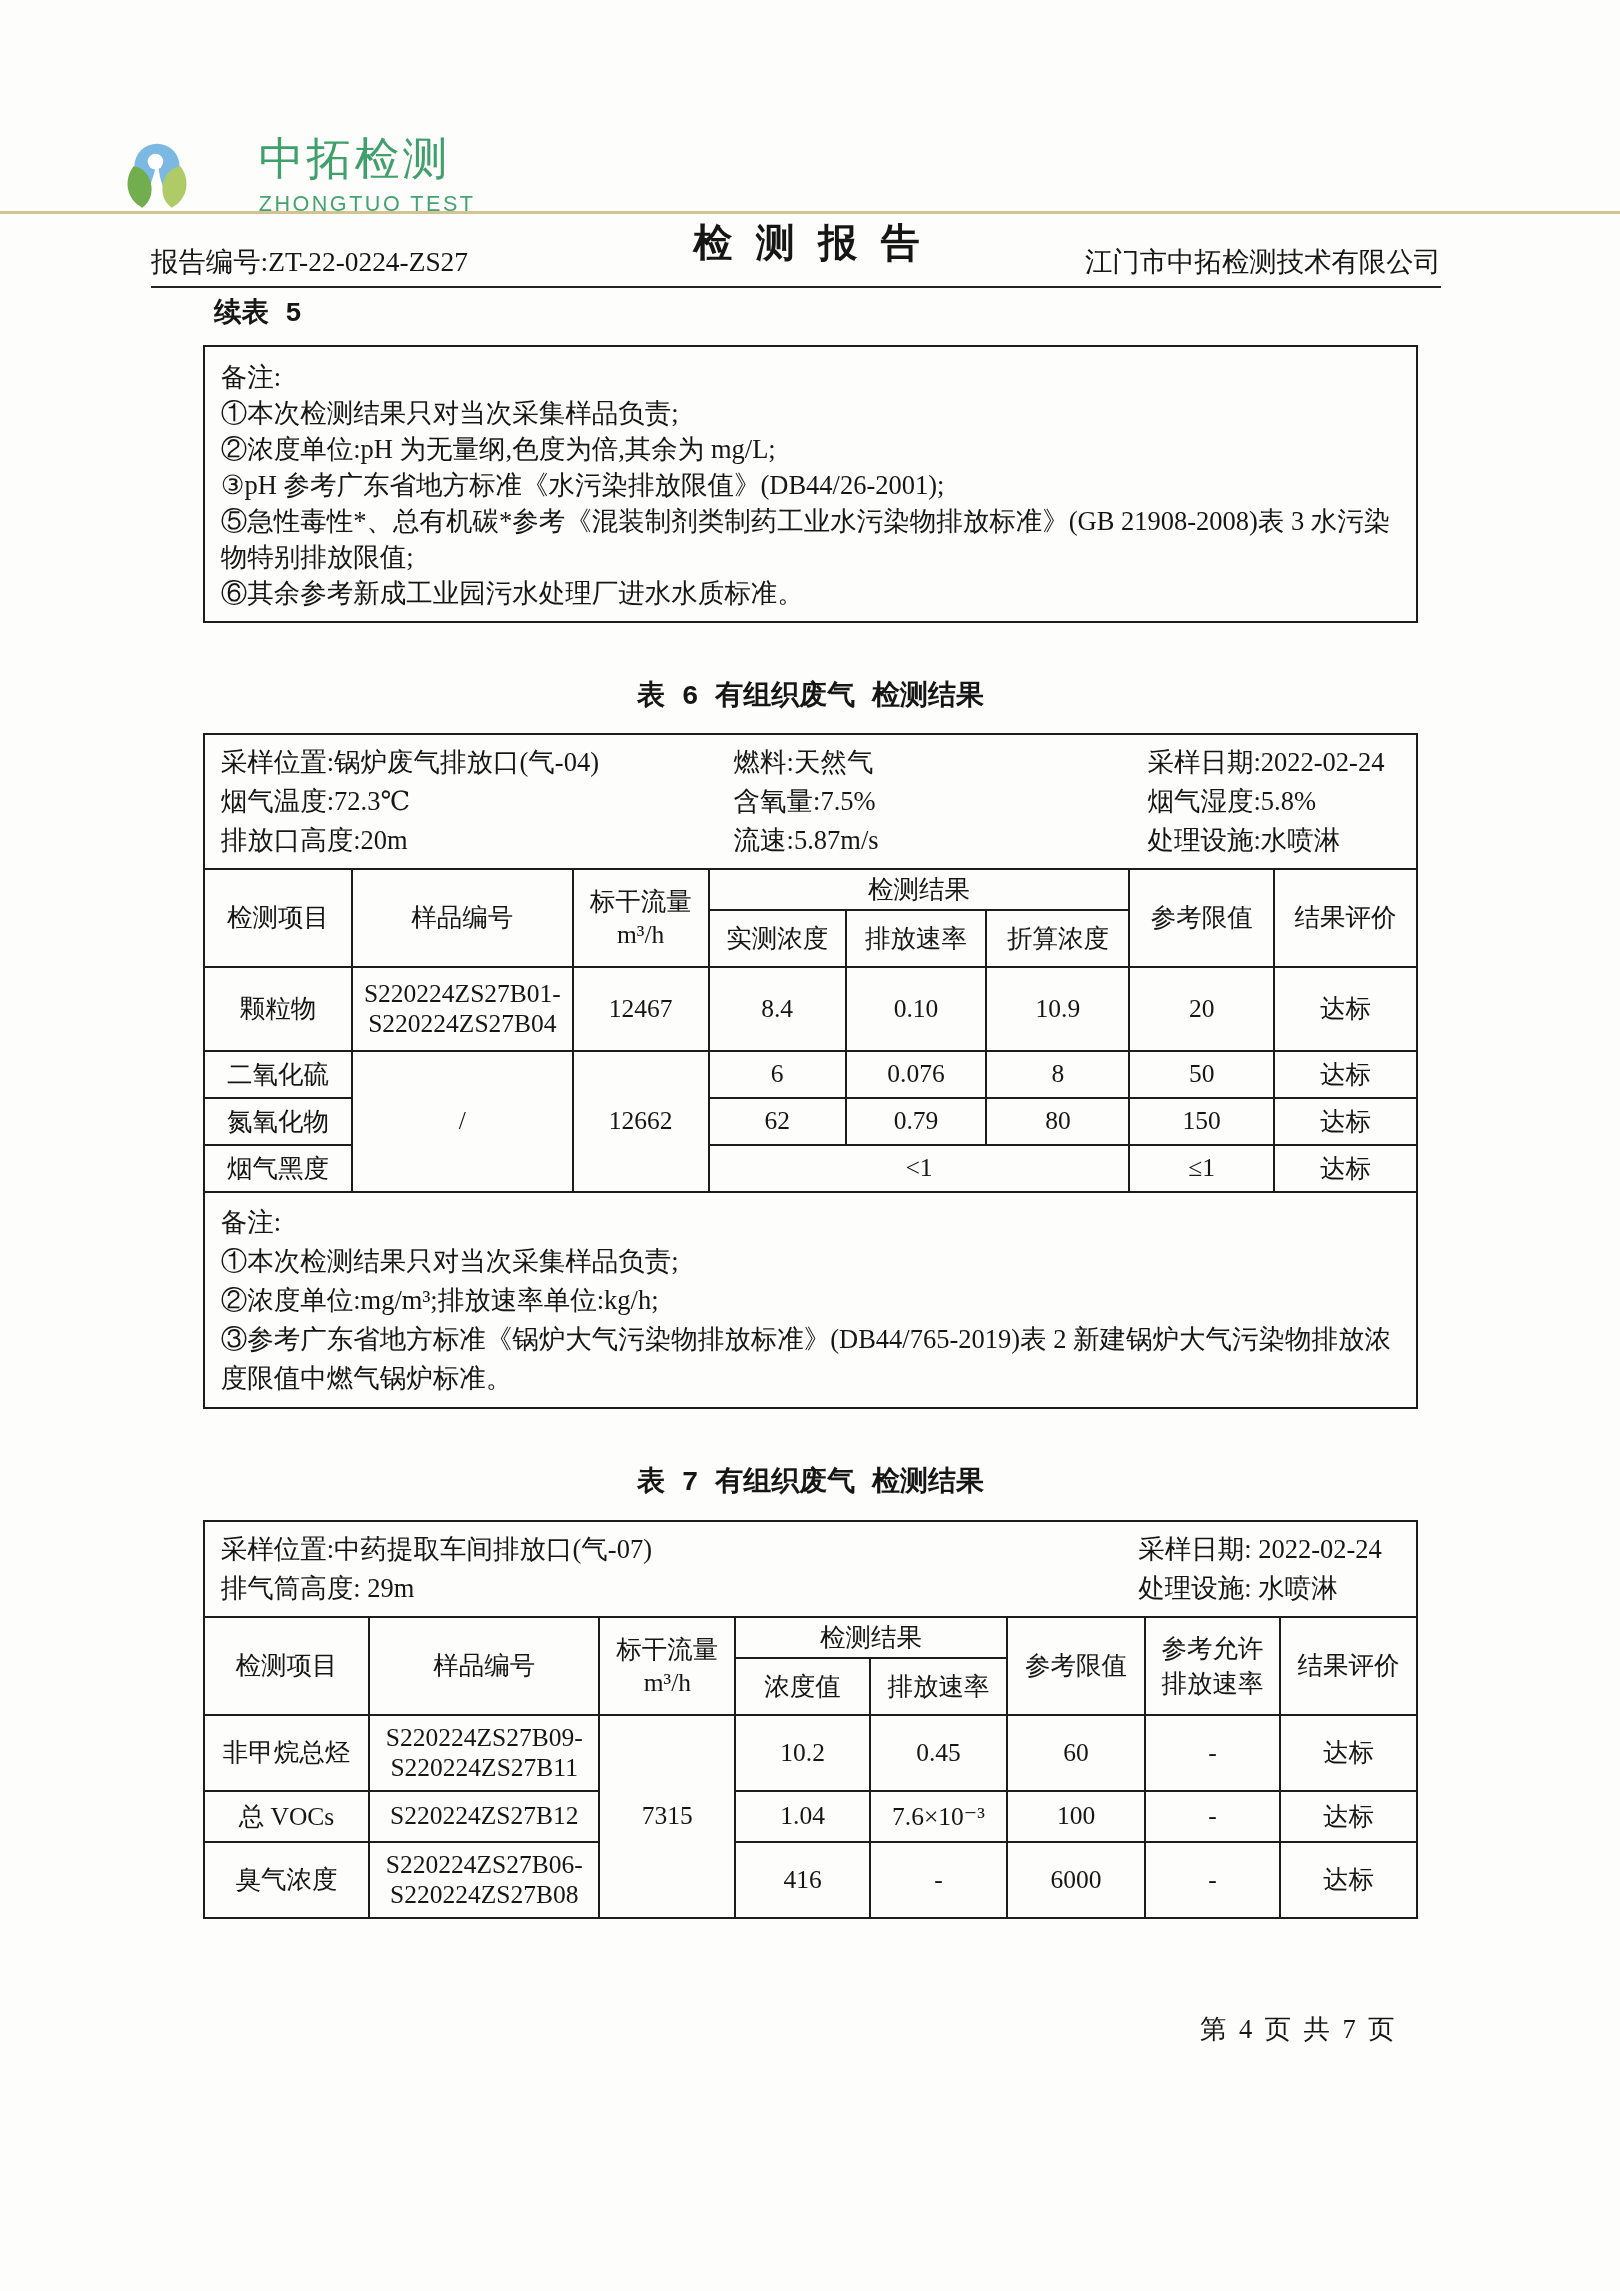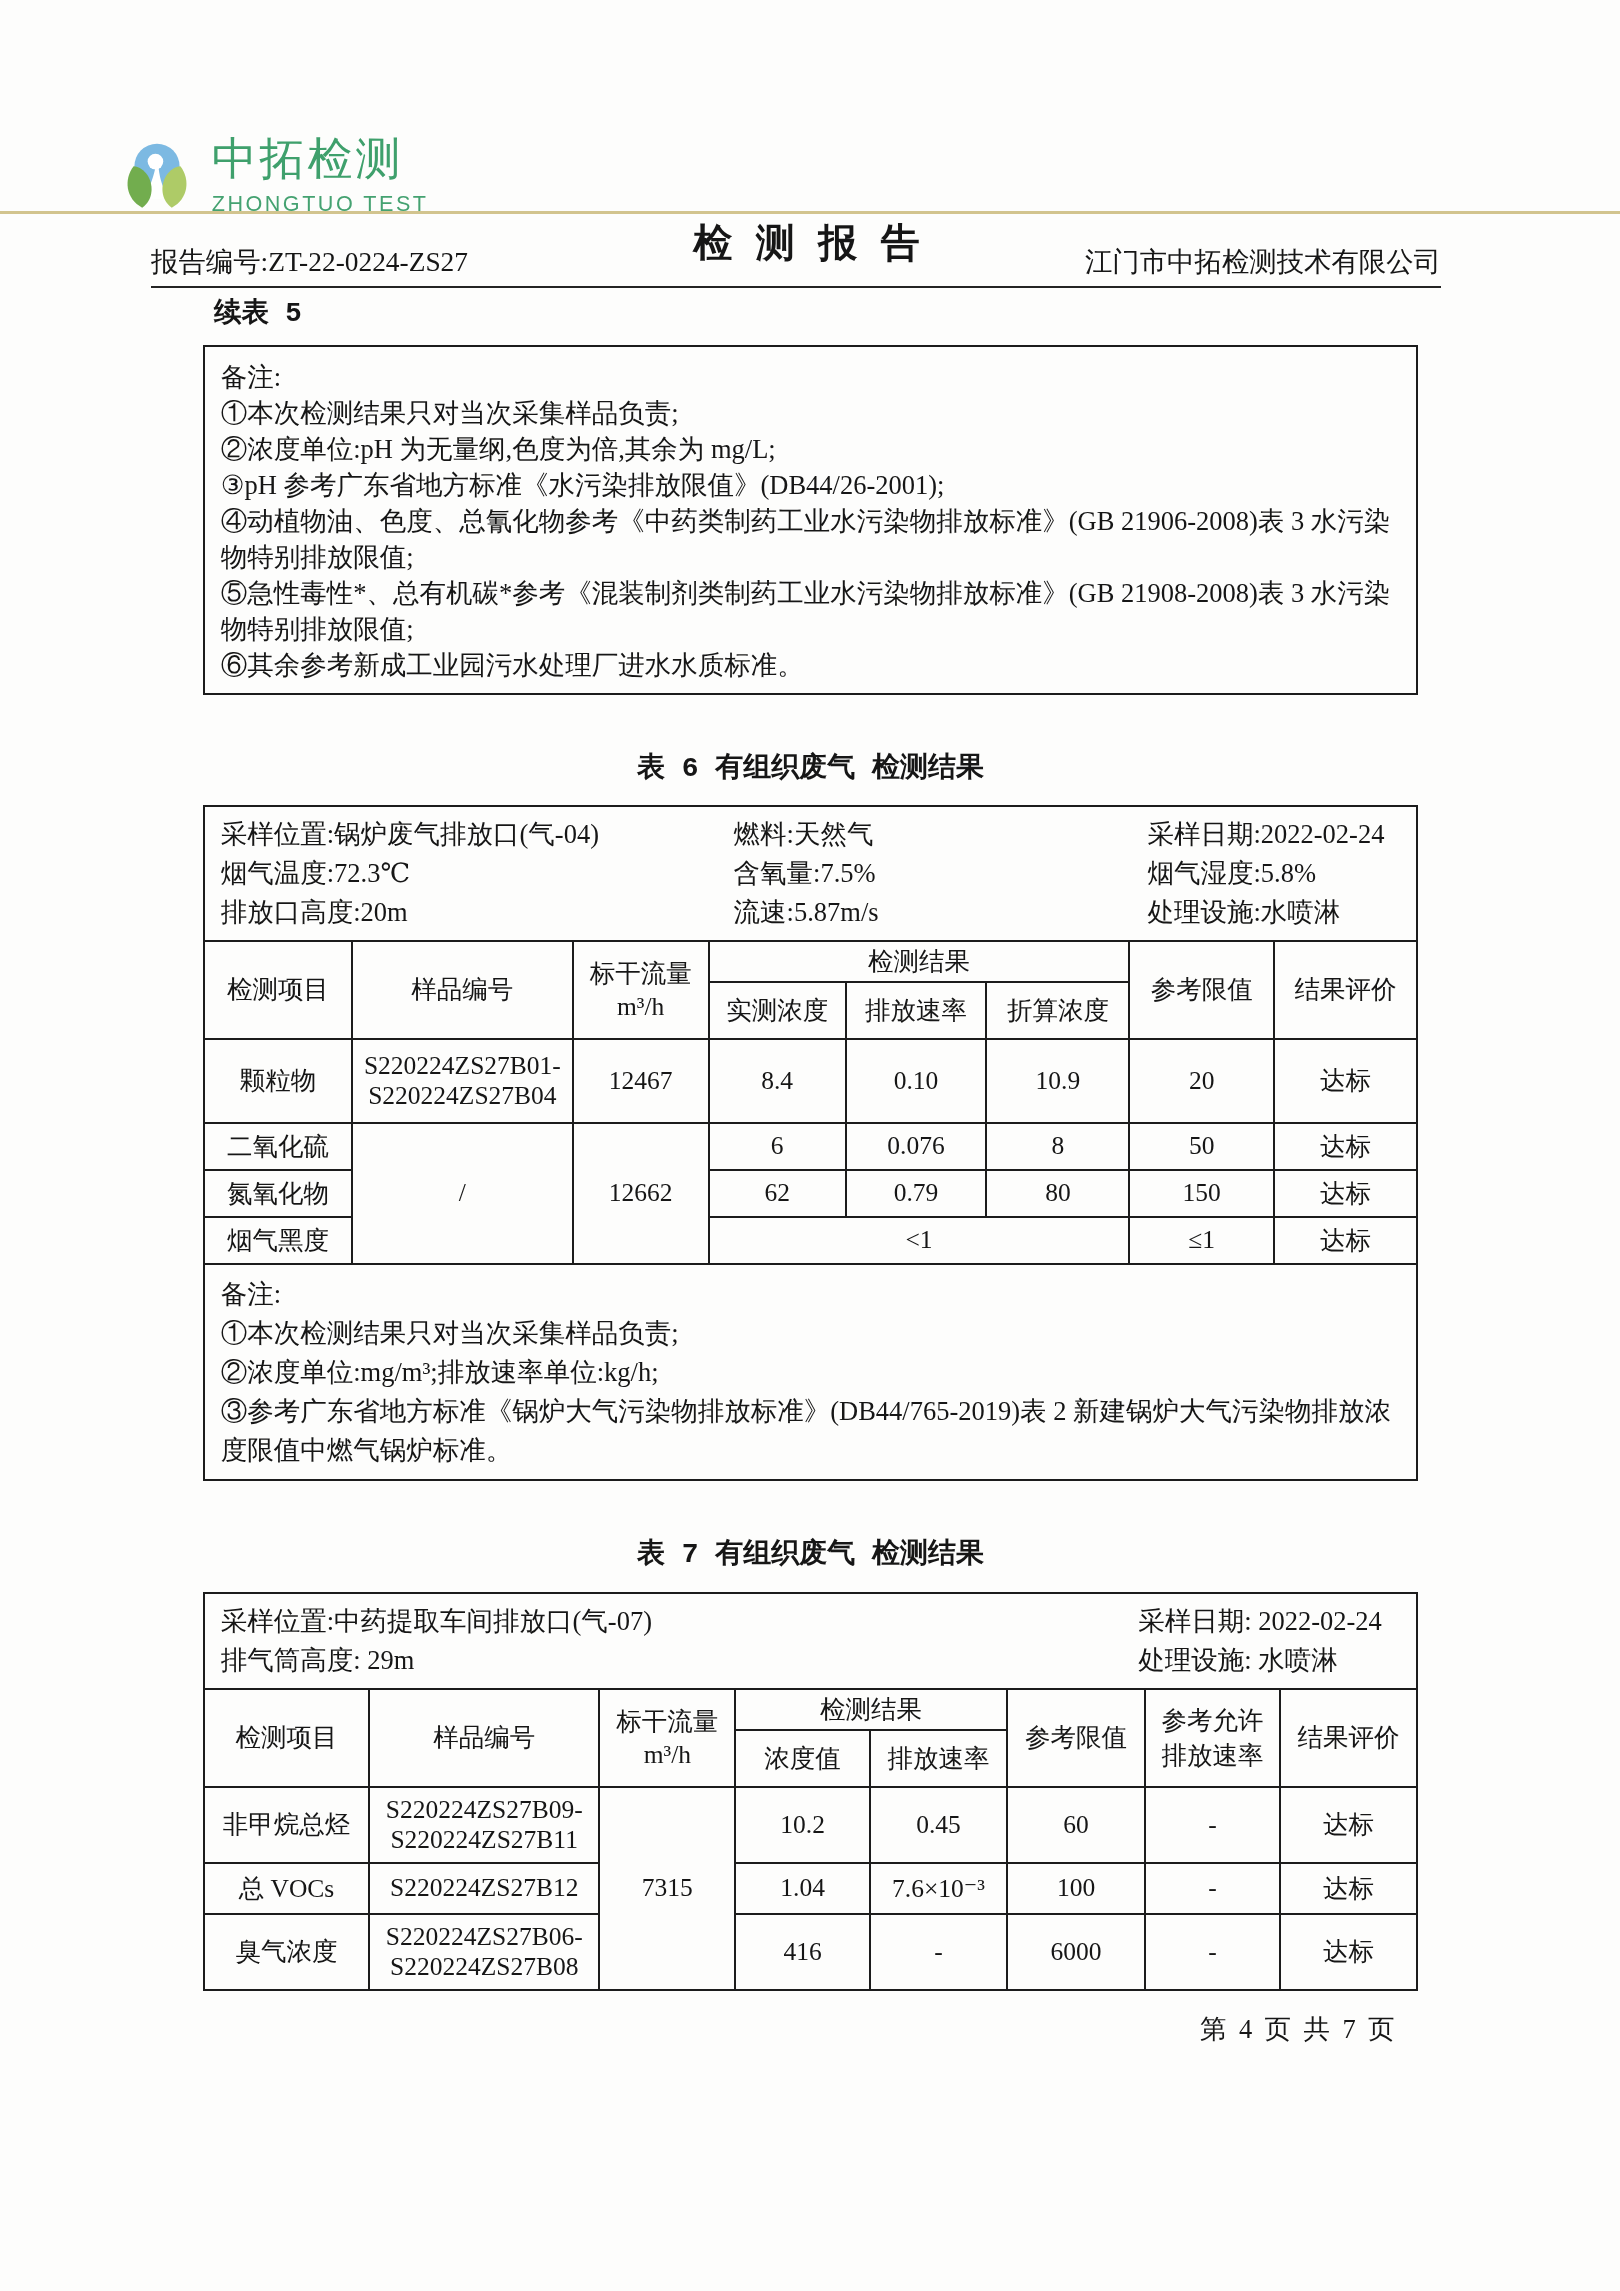--- a/index.html
+++ b/index.html
@@ -4,21 +4,21 @@
 <style>
   * { box-sizing: border-box; margin: 0; padding: 0; }
   html, body { width: 1620px; height: 2292px; }
   body {
     position: relative;
     background: #fdfdfc;
     color: #161616;
     font-family: "Liberation Serif", "DejaVu Serif", serif;
   }
   
-  .logo { position: absolute; left: 118px; top: 129px; display: flex; align-items: flex-start; }
+  .logo { position: absolute; left: 118px; top: 129px; display: flex; align-items: flex-start; gap: 47px; }
   .logo-icon { width: 78px; height: 86px; display: block; margin-top: 5.9px; }
   .logo-text { margin-left: 15.7px; }
   .logo-cn { font-size: 45px; letter-spacing: 2.9px; color: #3fa06c; font-weight: 500; }
   .logo-en { font-size: 21.6px; letter-spacing: 2.5px; color: #45a271; margin-top: 2px;
              font-family: "Liberation Sans", "DejaVu Sans", sans-serif; }
   .gold-line { position: absolute; left: 0; top: 211px; width: 100%; height: 2.9px; background: #d2c48e; }
   .doc-title { position: absolute; left: 0; top: 216px; width: 100%; text-align: center;
                font-size: 39px; font-weight: bold; letter-spacing: 6.9px; }
   .report-row { position: absolute; left: 151px; top: 243px; width: 1290px; height: 45px;
                 border-bottom: 2.9px solid #242424; display: flex; justify-content: space-between;
@@ -80,21 +80,20 @@
 
 <div class="cont-heading">续表 5</div>
 
 <div class="content">
 
   <div class="remark-box">
     <div class="remark-line">备注:</div>
     <div class="remark-line">①本次检测结果只对当次采集样品负责;</div>
     <div class="remark-line">②浓度单位:pH 为无量纲,色度为倍,其余为 mg/L;</div>
     <div class="remark-line">③pH 参考广东省地方标准《水污染排放限值》(DB44/26-2001);</div>
-    <div class="remark-line">④动植物油、色度、总氰化物参考《中药类制药工业水污染物排放标准》(GB 21906-2008)表 3 水污染物特别排放限值;</div>
     <div class="remark-line">⑤急性毒性*、总有机碳*参考《混装制剂类制药工业水污染物排放标准》(GB 21908-2008)表 3 水污染物特别排放限值;</div>
     <div class="remark-line">⑥其余参考新成工业园污水处理厂进水水质标准。</div>
   </div>
 
   <div class="tbl-title">表 6 有组织废气 检测结果</div>
 
   <table>
     <colgroup>
       <col style="width:12.2%">
         <col style="width:18.2%">

